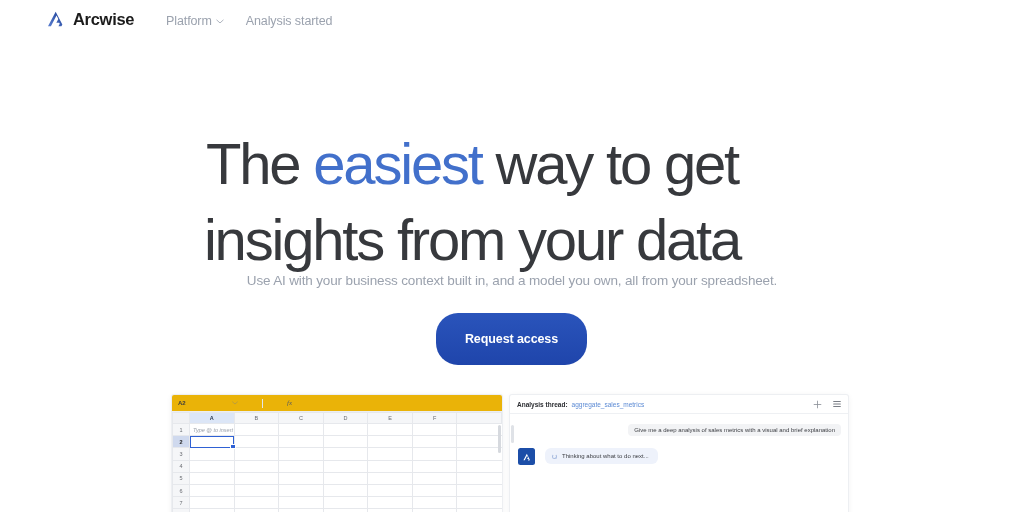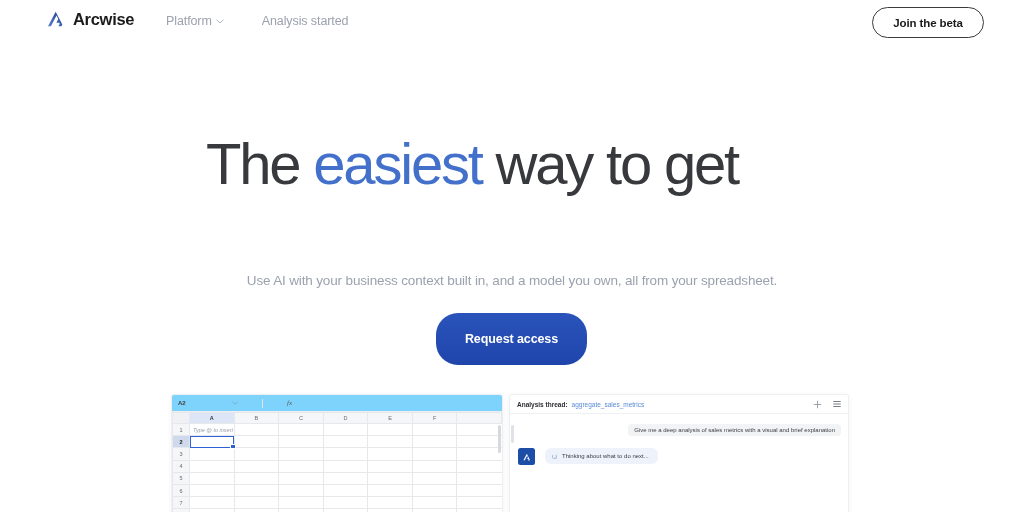--- a/index.html
+++ b/index.html
@@ -22,21 +22,21 @@
     display: flex; align-items: center; gap: 7px;
     cursor: pointer;
   }
   .brand-mark { width: 20px; height: 20px; display: block; }
   .brand-name {
     font-size: 16.5px; font-weight: 700; color: #1b1b1b;
     letter-spacing: -0.3px;
   }
   .nav-links {
     position: absolute; left: 166px; top: 14px;
-    display: flex; align-items: center; gap: 38px;
+    display: flex; align-items: center; gap: 22px;
   }
   .nav-link {
     font-size: 12.5px; color: #9ba2ae; cursor: pointer;
     display: flex; align-items: center; gap: 4px;
     letter-spacing: -0.1px;
   }
   .chev { width: 8px; height: 5px; display: block; }
   .btn-beta {
     position: absolute; right: 40px; top: 7px;
     width: 112px; height: 31px;
@@ -84,21 +84,21 @@
   .sheet {
     width: 330px; height: 130px;
     background: #fff; overflow: hidden;
     border-radius: 2px;
     box-shadow: 0 0 0 1px #edeff2, 0 1px 6px rgba(20,30,60,.07);
     position: relative;
   }
   .sheet-toolbar {
     height: 17px; display: flex; align-items: center;
     padding: 0 6px; gap: 24px;
-    border-bottom: 1px solid #eceef1; background: #7dd3fc;
+    border-bottom: 1px solid #eceef1; background: #eab308;
   }
   .cellref {
     font-size: 6px; font-weight: 700; color: #3d3d3d;
     width: 30px;
   }
   .tb-chev { width: 6px; height: 4px; display: block; opacity: .55; }
   .tb-divider { width: 1px; height: 9px; background: #e3e5e9; }
   .fx { font-size: 7px; color: #5c5c5c; font-style: italic; font-family: "Liberation Serif", serif; }
 
   .grid { width: 100%; border-collapse: collapse; table-layout: fixed; }
@@ -204,26 +204,26 @@
       <span>Platform</span>
       <svg class="chev" viewBox="0 0 10 6">
         <path d="M1 1.2 5 4.8 9 1.2" fill="none" stroke="#a4abb6" stroke-width="1.1" stroke-linecap="round"></path>
       </svg>
     </span>
     <span class="nav-link">
       <span>Analysis started</span>
     </span>
   </div>
 
-  <button class="btn-beta">Join the beta</button>
 </div>
 
 <div class="hero">
   <h1 class="headline">
     <span>The </span><span class="hl">easiest</span><span> way to get</span><br>
+    <span>insights from your data</span>
   </h1>
 
   <p class="subhead">Use AI with your business context built in, and a model you own, all from your spreadsheet.</p>
 
   <button class="btn-request">Request access</button>
 </div>
 
 <div class="product">
 
   <div class="sheet">

